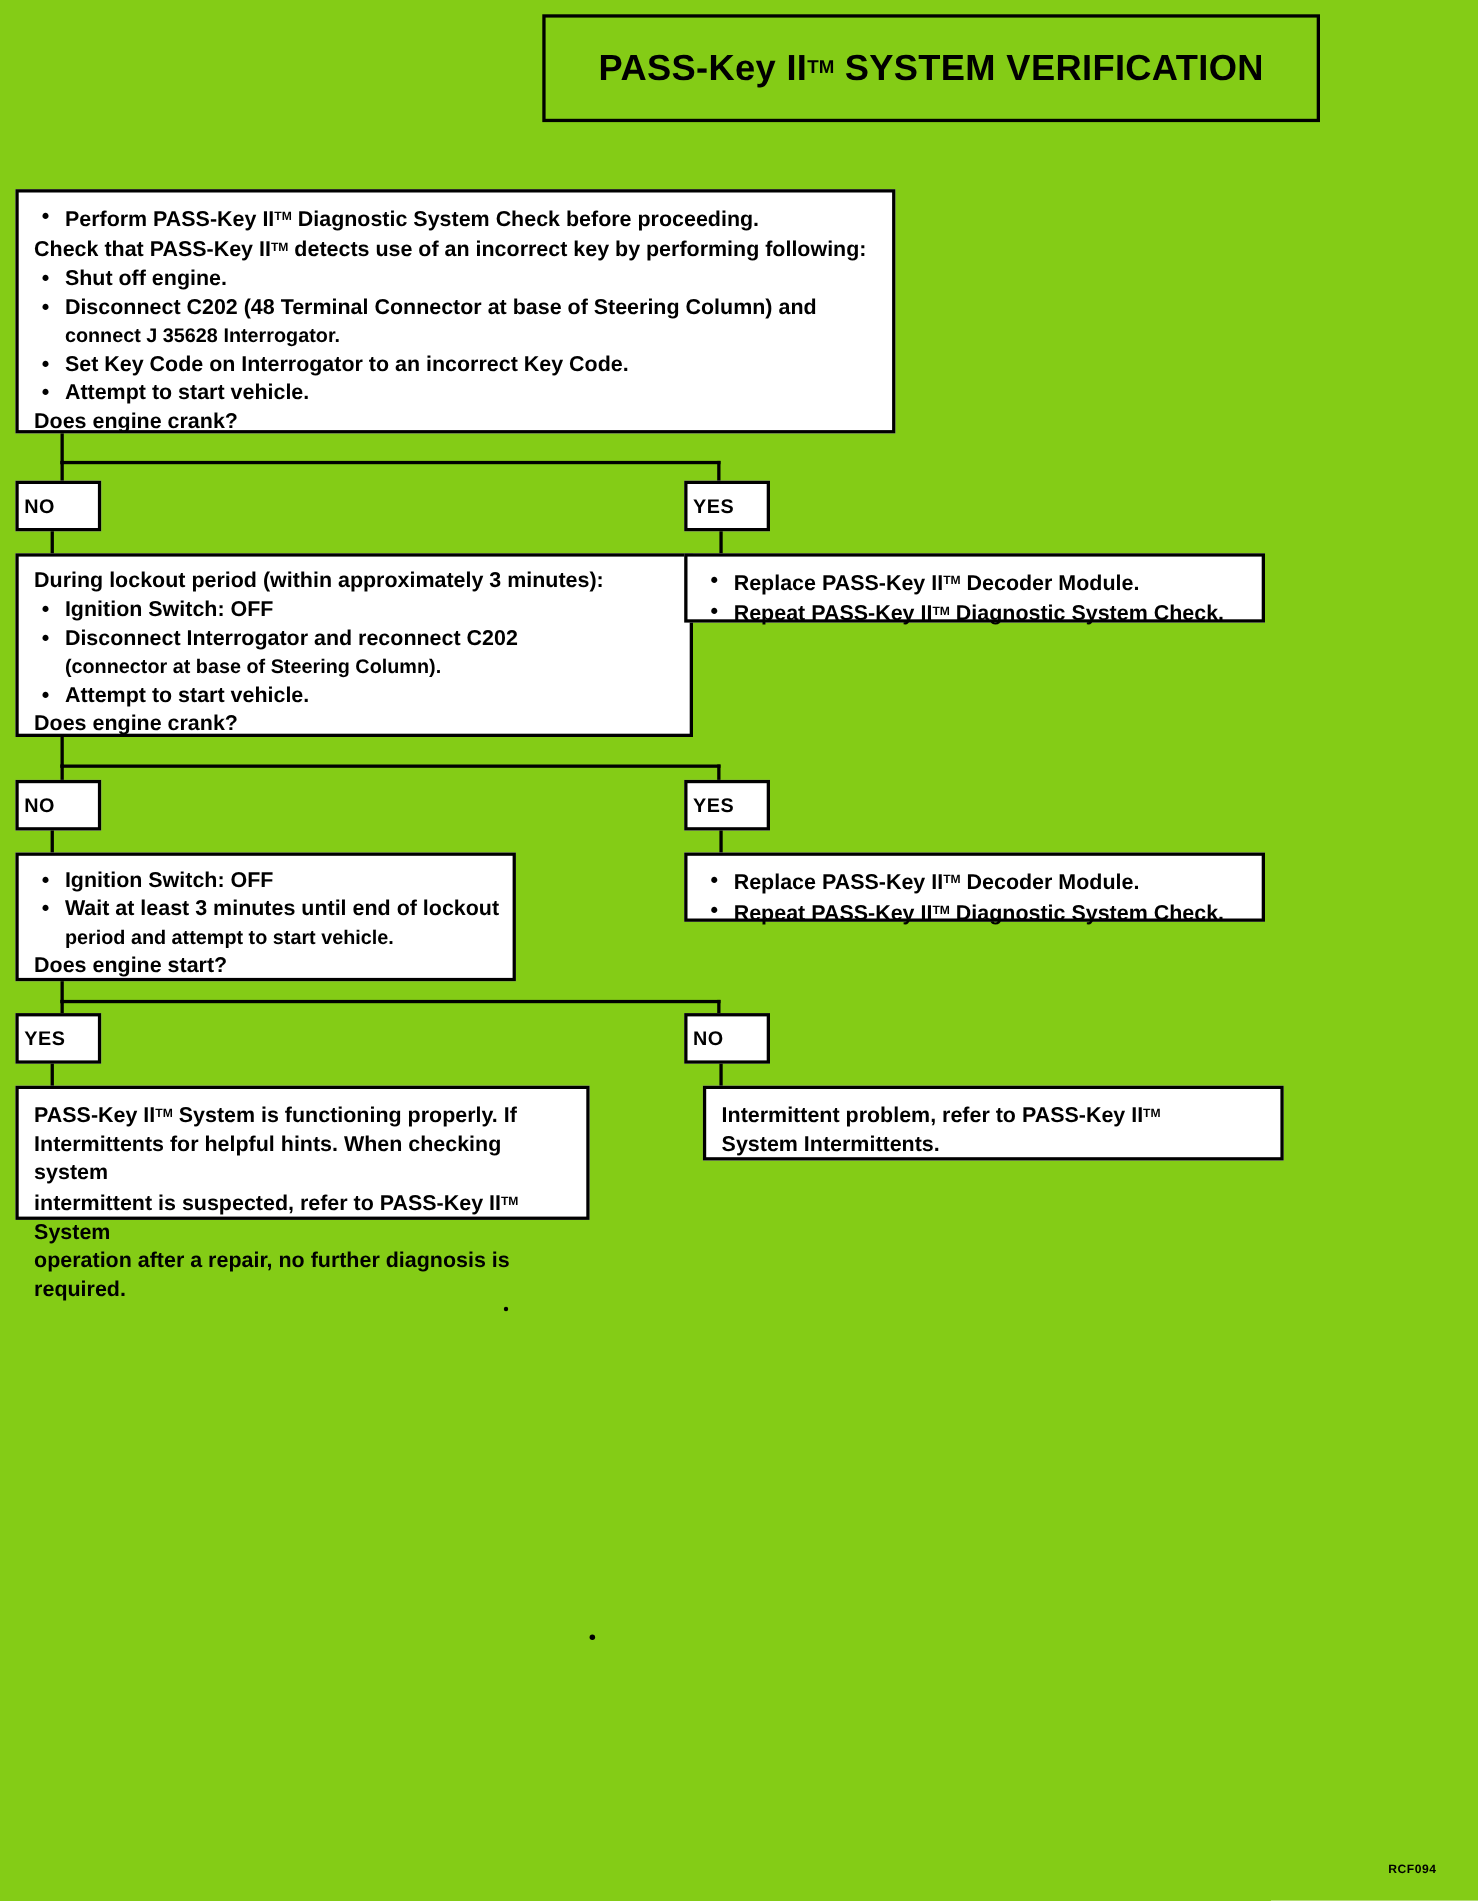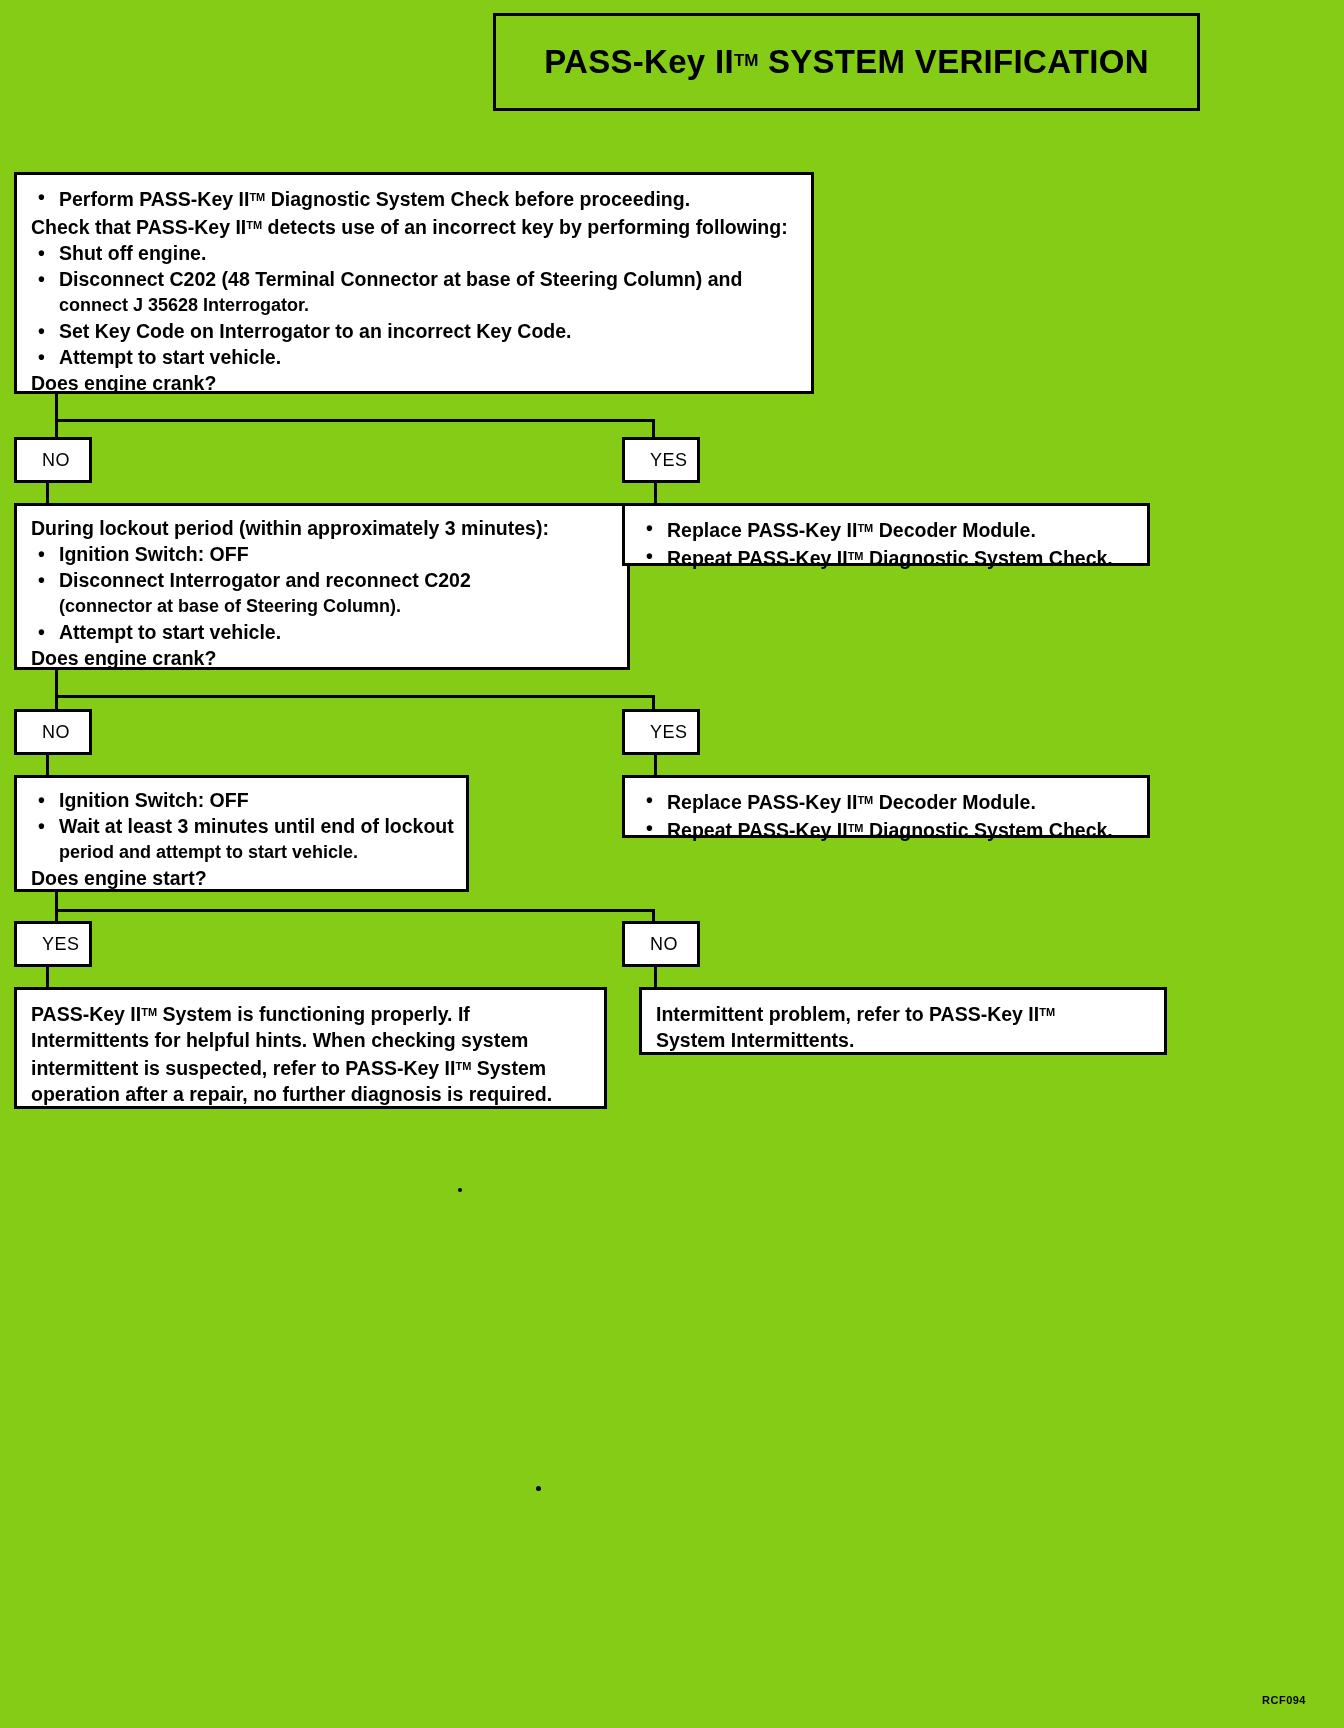--- a/index.html
+++ b/index.html
@@ -94,22 +94,22 @@
   .dec {
     position: absolute;
     border: 3px solid #000;
     box-sizing: border-box;
     background: #fff;
     display: flex;
     align-items: center;
   }
   .dec span {
     font-size: 18px;
-    font-weight: normal;
-    padding-left: 25px;
+    font-weight: bold;
+    padding-left: 5px;
     letter-spacing: 0.5px;
   }
 
   
   .vline {
     position: absolute;
     background: #000;
     width: 3px;
   }
   .hline {
@@ -273,21 +273,21 @@
   <div class="dec" id="dec3-left" style="left:14px; top:921px; width:78px; height:46px;">
     <span>YES</span>
   </div>
   <div class="dec" id="dec3-right" style="left:622px; top:921px; width:78px; height:46px;">
     <span>NO</span>
   </div>
 
   <div class="vline" style="left:46px; top:967px; height:22px;"></div>
   <div class="vline" style="left:654px; top:967px; height:22px;"></div>
 
-  <div class="box" id="box-l3-left" style="left:14px; top:987px; width:593px; height:122px;">
+  <div class="box" id="box-l3-left" style="left:14px; top:987px; width:522px; height:122px;">
     <div>
         <div class="plain-row">PASS-Key II<span class="tm-sm">TM</span> System is functioning properly. If</div>
         <div class="plain-row">Intermittents for helpful hints. When checking system</div>
         <div class="plain-row">intermittent is suspected, refer to PASS-Key II<span class="tm-sm">TM</span> System</div>
         <div class="plain-row">operation after a repair, no further diagnosis is required.</div>
       </div>
   </div>
 
   <div class="box" id="box-l3-right" style="left:639px; top:987px; width:528px; height:68px;">
     <div>

